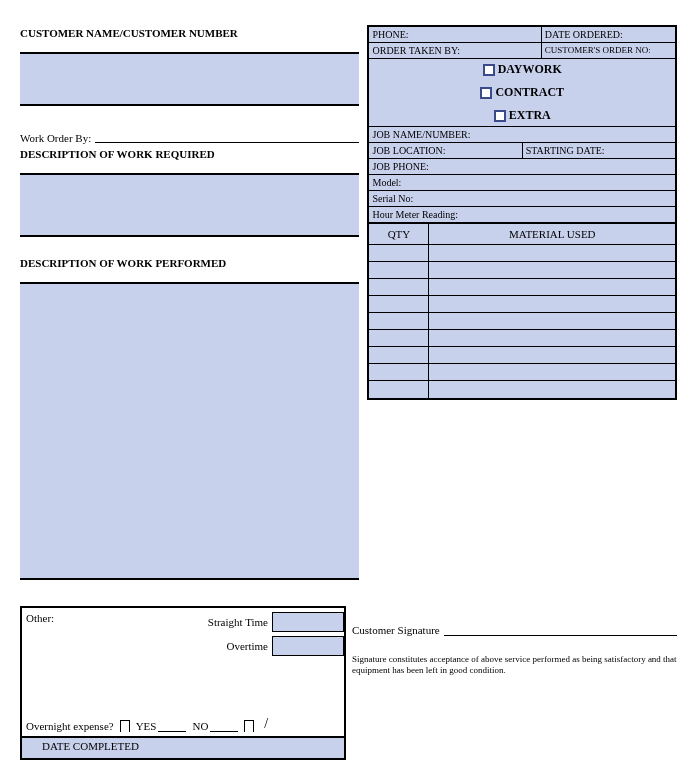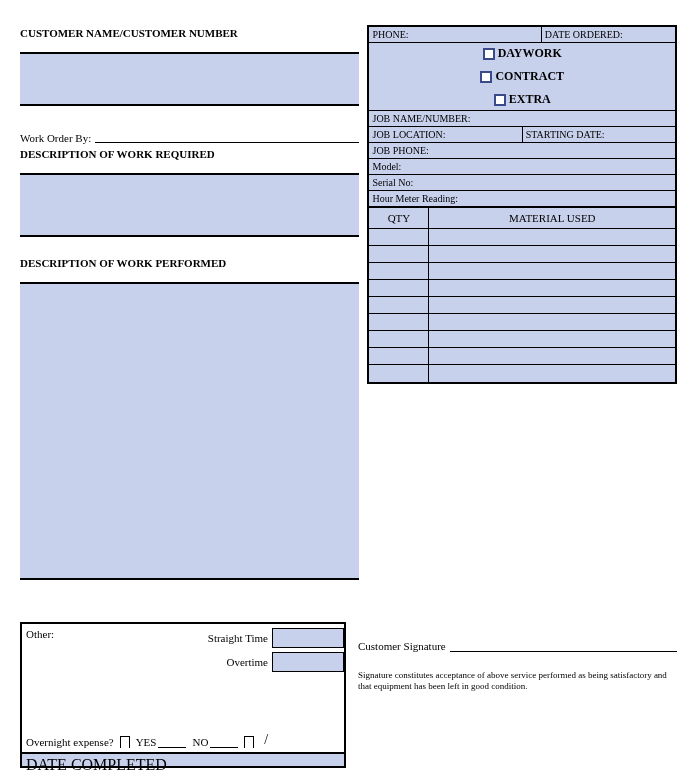--- a/index.html
+++ b/index.html
@@ -119,22 +119,22 @@
     height: 17px;
     background: #c8d1ec;
   }
   .mat-row:last-child { border-bottom: none; }
   .mat-row .c1 { width: 60px; border-right: 1px solid #000; }
   .mat-row .c2 { flex: 1; }
 
   
   .bottom {
     display: flex;
-    gap: 12px;
-    margin-top: 42px;
+    gap: 6px;
+    margin-top: 26px;
   }
   .bottom-left {
     width: 326px;
     border: 2px solid #000;
   }
   .other-box {
     padding: 4px;
     position: relative;
     height: 128px;
   }
@@ -183,24 +183,24 @@
   }
   .overnight .tick {
     border: 1px solid #000;
     border-bottom: none;
     width: 10px; height: 12px;
   }
   .slash { font-size: 14px; margin-left: 4px; }
   .date-completed {
     border-top: 2px solid #000;
     background: #c8d1ec;
-    padding: 2px 4px;
-    font-size: 16px;
+    padding: 2px 20px;
+    font-size: 11px;
     font-weight: normal;
-    height: 14px;
+    height: 22px;
   }
 
   .bottom-right {
     flex: 1;
     padding-top: 18px;
     font-size: 11px;
   }
   .sig-row {
     display: flex;
     align-items: flex-end;
@@ -238,20 +238,24 @@
 
     <div class="section-header">DESCRIPTION OF WORK PERFORMED</div>
     <div class="fill-box work-performed"></div>
   </div>
 
   <div class="right-col">
     <div class="info-table">
       <div class="info-row">
         <div class="info-cell" style="flex:1.3">PHONE:</div>
         <div class="info-cell">DATE ORDERED:</div>
+      </div>
+      <div class="info-row">
+        <div class="info-cell" style="flex:1.3">ORDER TAKEN BY:</div>
+        <div class="info-cell" style="font-size:9px">CUSTOMER'S ORDER NO:</div>
       </div>
       <div class="type-row">
         <div class="type-opt">
           <span class="box"></span>
           <span>DAYWORK</span>
         </div>
         <div class="type-opt">
           <span class="box"></span>
           <span>CONTRACT</span>
         </div>

